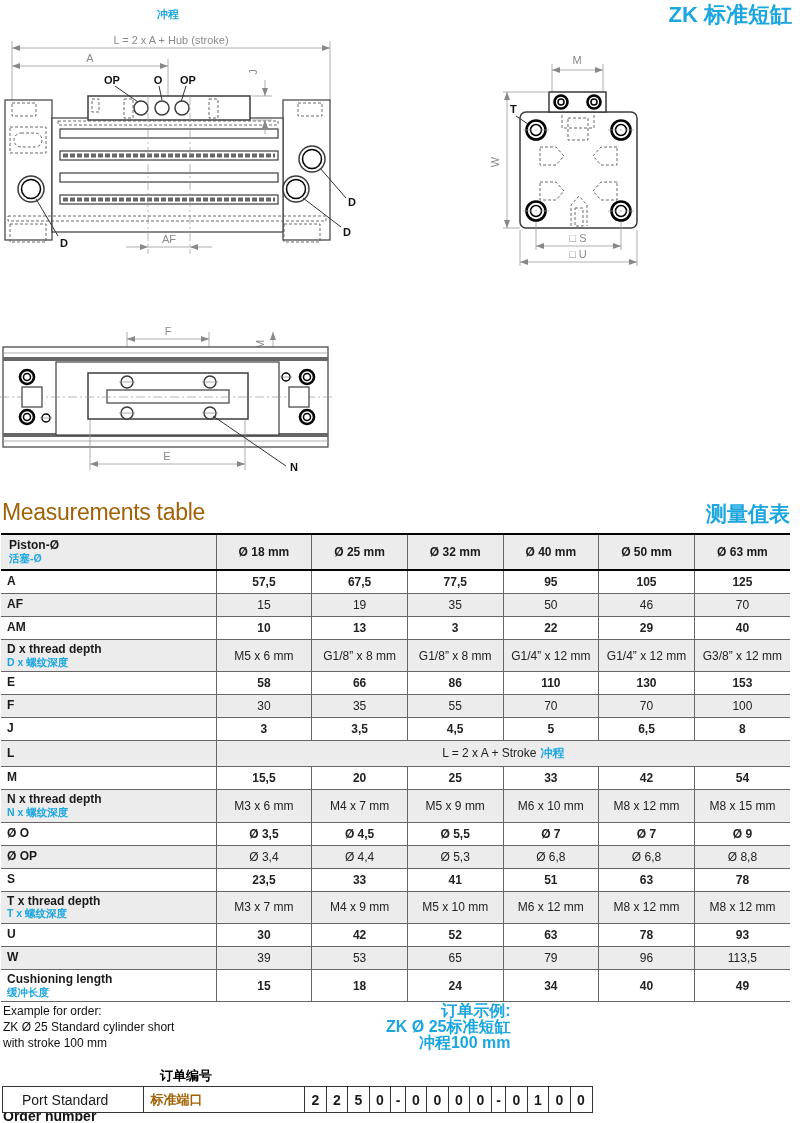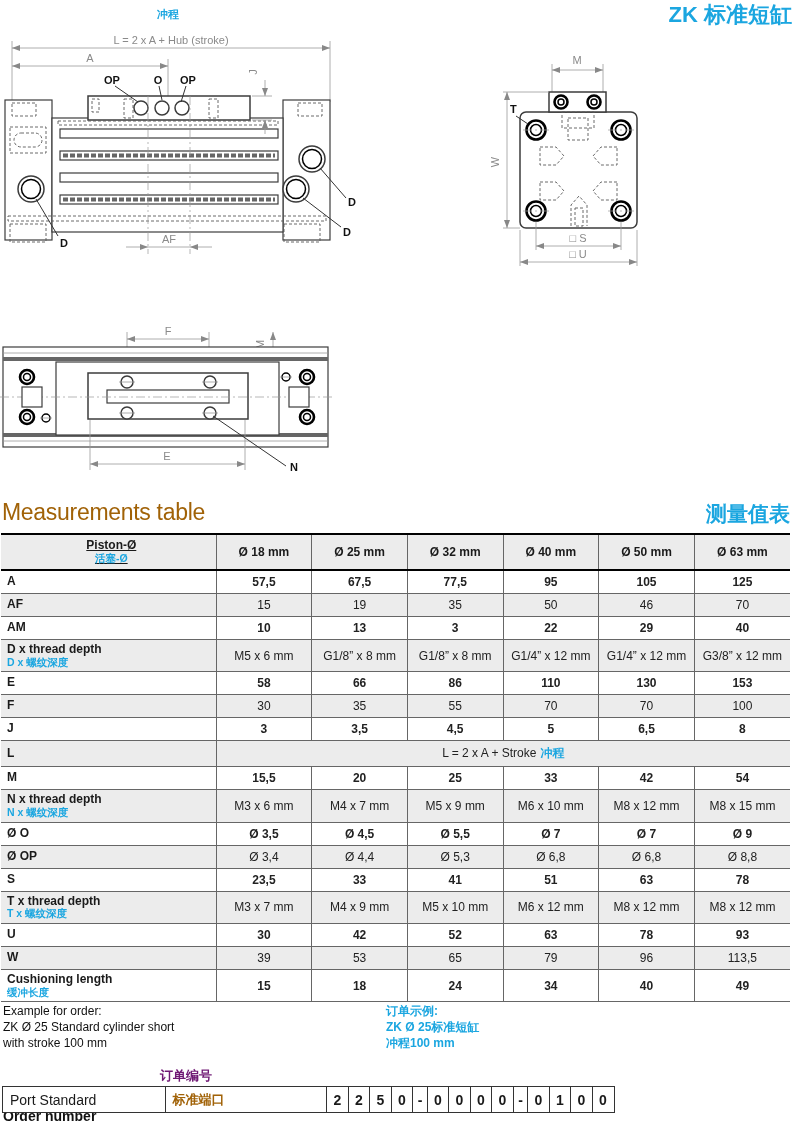--- a/index.html
+++ b/index.html
@@ -25,37 +25,37 @@
 
   .mt-en { position:absolute; left:2px; top:499px; font-size:23px; letter-spacing:-0.3px; color:#a16207; }
   .mt-cn { position:absolute; right:10px; top:500px; font-size:21px; font-weight:700; color:#1ba6e0; }
 
   .meas-table { position:absolute; left:1px; top:533px; width:789px; border-collapse:collapse;
                 font-size:12px; table-layout:fixed; }
   .meas-table th, .meas-table td { border-right:1px solid #666; border-bottom:1px solid #666; }
   .meas-table tr > *:last-child { border-right:none; }
   .meas-table thead th { border-top:2px solid #000; border-bottom:2px solid #000;
                          background:#ececec; padding:3px 2px; font-size:12px; }
-  .meas-table thead th.lbl-h { text-align:center; padding-left:8px;text-decoration:underline; }
+  .meas-table thead th.lbl-h { text-align:left; padding-left:8px; }
   .meas-table td.lbl { text-align:left; padding:3px 2px 3px 6px; font-weight:700; line-height:1.15; }
   .meas-table td.lbl .cn { display:block; font-weight:700; font-size:10.5px; color:#1ba6e0; line-height:1.1; }
   .meas-table td.val { text-align:center; padding:4px 2px; color:#222; font-weight:400; }
   .meas-table tbody tr:nth-child(even) { background:#ececec; }
   .meas-table tbody tr:nth-child(odd) td.val { font-weight:700; }
   .meas-table td.lval { font-weight:400;margin-left:40px; }
   .meas-table td.lval .cyan { margin-left:4px; font-weight:700; }
 
   .ex-en { position:absolute; left:3px; top:1003px; font-size:12px; line-height:16px; color:#111; }
-  .ex-cn { position:absolute; left:386px; top:1003px; font-size:12px; line-height:16px;
-           color:#1ba6e0; font-weight:700; }
+  .ex-cn { position:absolute; left:386px; top:1003px; font-size:16px; line-height:16px;
+           color:#1ba6e0; font-weight:700;text-align:right; }
   .on-en { position:absolute; left:3px; top:1068px; font-size:14px; font-weight:700; color:#111;margin-top:40px; }
-  .on-cn { position:absolute; left:160px; top:1067px; font-size:13px; font-weight:700; color:#701a75; }
+  .on-cn { position:absolute; left:160px; top:1067px; font-size:13px; font-weight:700; color:#000000; }
   .port-row { position:absolute; left:2px; top:1086px; display:flex; height:27px; }
   .pbox { border:1.5px solid #333; display:flex; align-items:center; background:#fff; }
-  .pbox.l1 { width:164px; padding-left:7px; font-size:14px; }
+  .pbox.l1 { width:142px; padding-left:19px; font-size:14px; }
   .pbox.l2 { width:163px; padding-left:7px; font-size:13px; font-weight:700; color:#a16207; margin-left:-1.5px; }
   .code-cell { width:23px; border:1.5px solid #333; margin-left:-1.5px; display:flex; align-items:center;
                justify-content:center; font-size:14px; font-weight:600; background:#fff; }
   .code-cell.dashc { width:16px; }
 </style>
 </head>
 <body>
 
 <div class="page">
 

